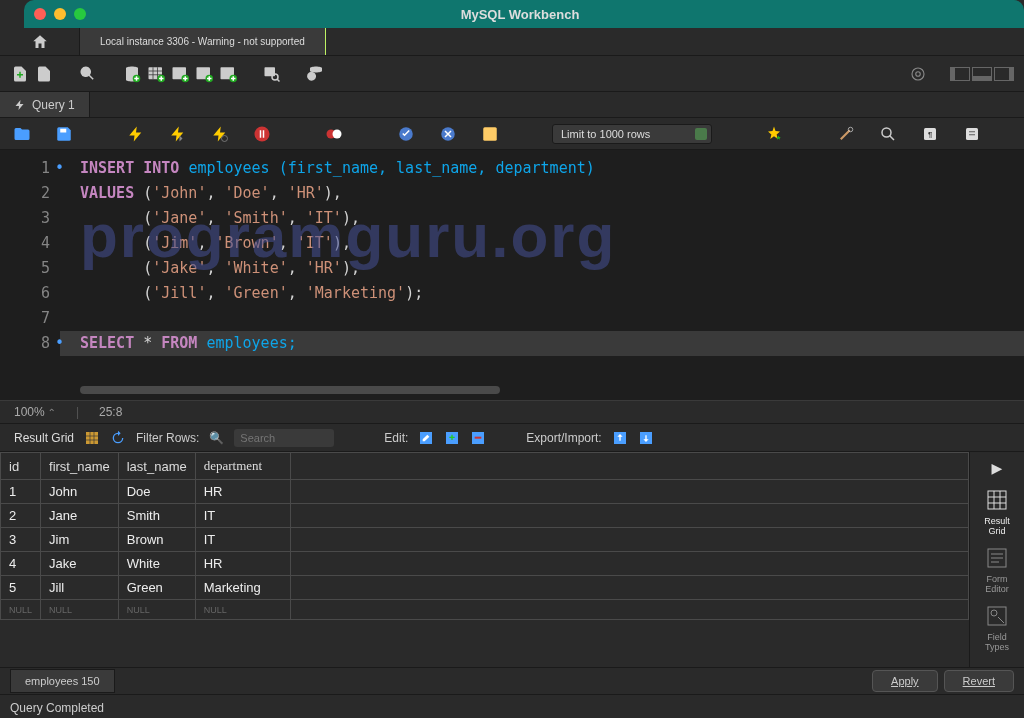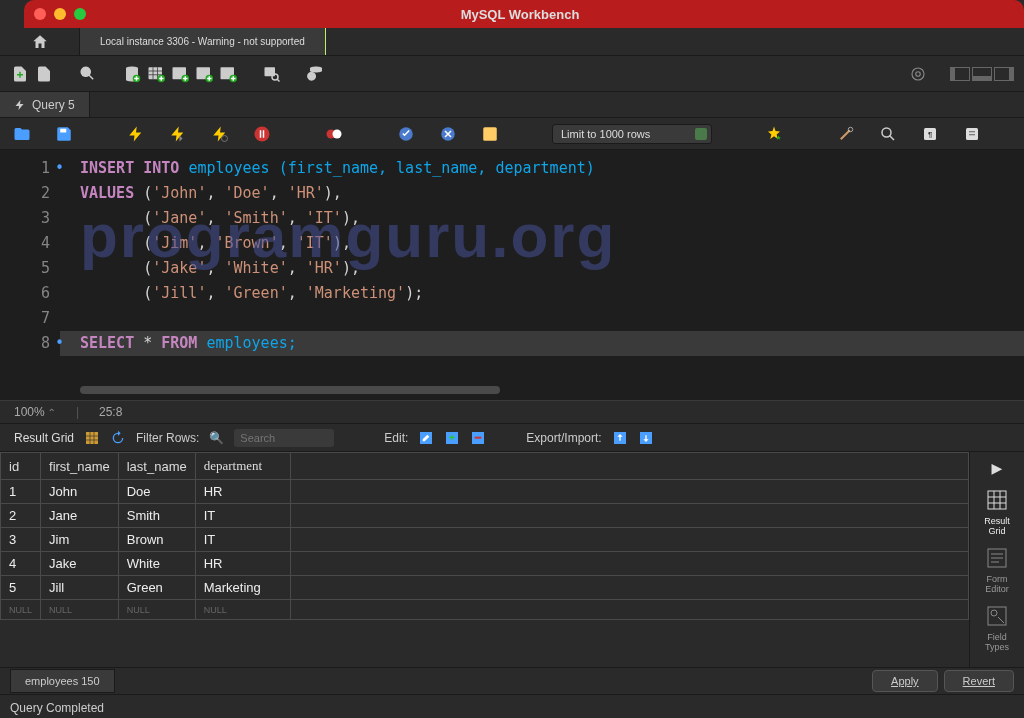--- a/index.html
+++ b/index.html
@@ -1,17 +1,17 @@
 <!DOCTYPE html>
 <html><head>
 <meta charset="utf-8">
 <style>
 * { margin:0; padding:0; box-sizing:border-box; }
 body { width:1024px; height:718px; background:#2a2a2a; font-family:-apple-system,BlinkMacSystemFont,"Segoe UI",sans-serif; font-size:12px; color:#ccc; overflow:hidden; position:relative; }
-.titlebar { height:28px; background:#b91c1c; display:flex; align-items:center; padding:0 10px; border-top-left-radius:10px; border-top-right-radius:10px;margin-left:24px; }
+.titlebar { height:28px; background:#0f766e; display:flex; align-items:center; padding:0 10px; border-top-left-radius:10px; border-top-right-radius:10px;margin-left:24px; }
 .traffic { display:flex; gap:8px; }
 .tl { width:12px; height:12px; border-radius:50%; }
 .tl.r{background:#ff5f56;} .tl.y{background:#ffbd2e;} .tl.g{background:#27c93f;}
 .title { flex:1; text-align:center; color:#ddd; font-size:13px; font-weight:600; }
 .tabbar { height:28px; background:#2a2a2a; display:flex; align-items:stretch; border-bottom:1px solid #1a1a1a; }
 .hometab { width:80px; display:flex; align-items:center; justify-content:center; border-right:1px solid #1a1a1a; }
 .conntab { padding:0 20px; display:flex; align-items:center; background:#3a3a3a; border-right:1px solid #bef264; font-size:10px; color:#ddd; }
 .maintool { height:36px; background:#2a2a2a; display:flex; align-items:center; padding:0 10px; gap:4px; border-bottom:1px solid #1a1a1a; }
 .tbicon { width:20px; height:20px; display:flex; align-items:center; justify-content:center; cursor:pointer; }
 .tbsep { width:16px; }
@@ -166,21 +166,21 @@
     <div class="rect" style="border-bottom:5px solid #666"></div>
     <div class="rect" style="border-right:5px solid #666"></div>
   </div>
 </div>
 
 <div class="querytab">
   <div class="qtab">
     <svg width="12" height="12" viewBox="0 0 24 24">
         <path fill="#ccc" d="M13 2L3 14h7l-1 8 10-12h-7z"></path>
       </svg>
-    <span>Query 5</span>
+    <span>Query 1</span>
   </div>
 </div>
 
 <div class="qtool">
   <div class="tbicon">
       <svg class="ico" viewBox="0 0 24 24">
         <path fill="#4a9eff" d="M10 4H4a2 2 0 00-2 2v12a2 2 0 002 2h16a2 2 0 002-2V8a2 2 0 00-2-2h-8l-2-2z"></path>
       </svg>
     </div>
   <div class="tbicon">

